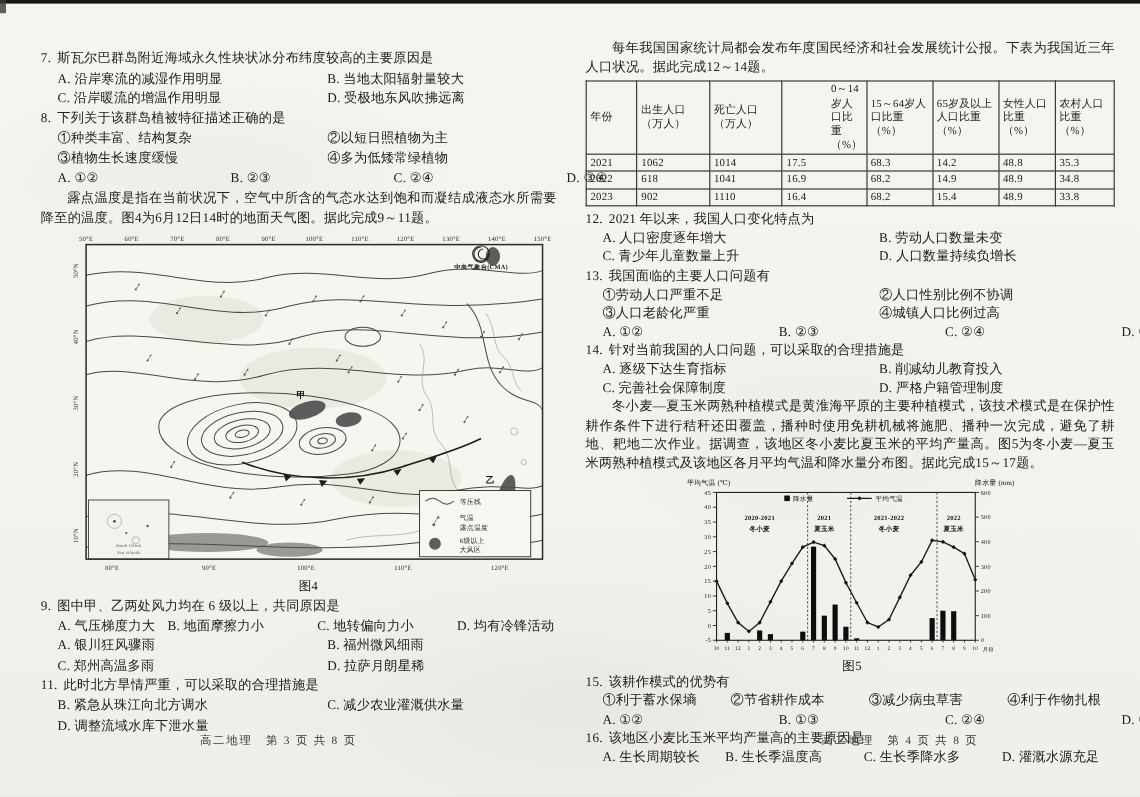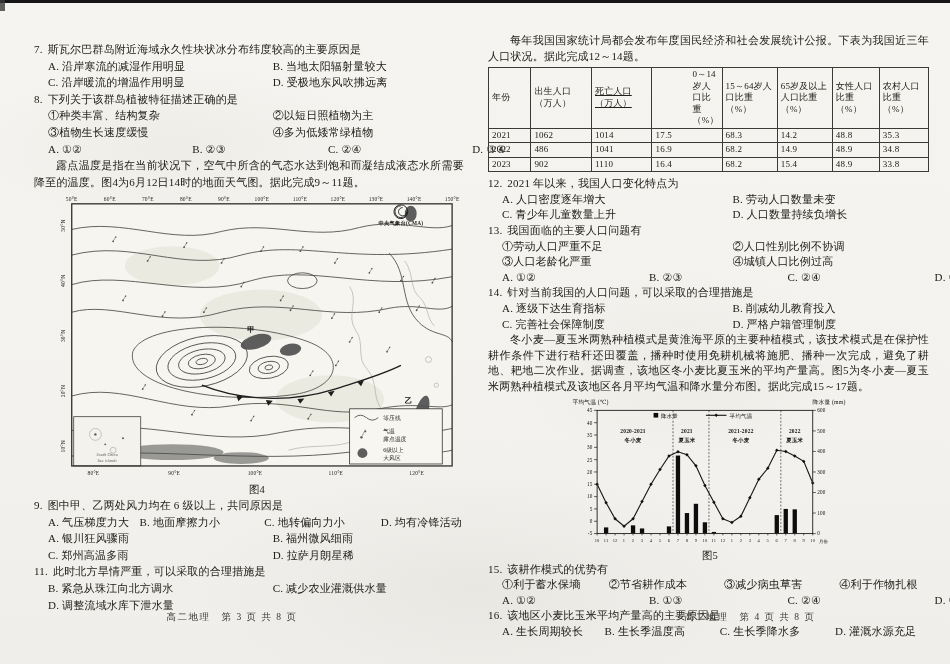--- a/index.html
+++ b/index.html
@@ -352,42 +352,42 @@
 
   <div class="col col-r">
 
     <p class="passage">每年我国国家统计局都会发布年度国民经济和社会发展统计公报。下表为我国近三年人口状况。据此完成12～14题。</p>
 
     <table class="pop">
       <thead id="ptable-head">
           <tr>
             <th style="width: 10%;">年份</th>
             <th style="width: 14.5%;">出生人口（万人）</th>
-            <th style="width: 14.5%; text-decoration: underline;">死亡人口（万人）</th>
+            <th style="width: 14.5%;">死亡人口（万人）</th>
             <th style="width: 12.5%; padding-left: 40px;">0～14岁人口比重（%）</th>
             <th style="width: 13%; margin-left: 40px;">15～64岁人口比重（%）</th>
             <th style="width: 13%;">65岁及以上人口比重（%）</th>
             <th style="width: 11%;">女性人口比重（%）</th>
             <th style="width: 11.5%;">农村人口比重（%）</th>
           </tr>
         </thead>
       <tbody id="ptable-body">
           <tr>
             <td class="yr">2021</td>
             <td>1062</td>
             <td>1014</td>
             <td>17.5</td>
             <td>68.3</td>
             <td>14.2</td>
             <td>48.8</td>
             <td>35.3</td>
           </tr>
           <tr>
             <td class="yr">2022</td>
-            <td>486</td>
+            <td>618</td>
             <td>1041</td>
             <td>16.9</td>
             <td>68.2</td>
             <td>14.9</td>
             <td>48.9</td>
             <td>34.8</td>
           </tr>
           <tr>
             <td class="yr">2023</td>
             <td>902</td>

